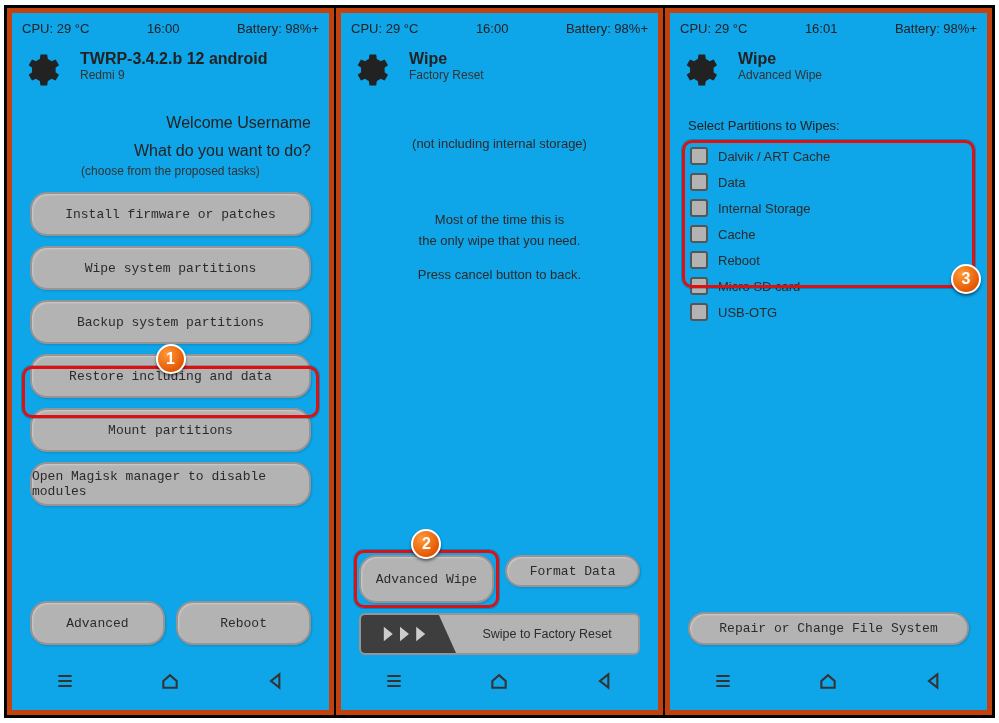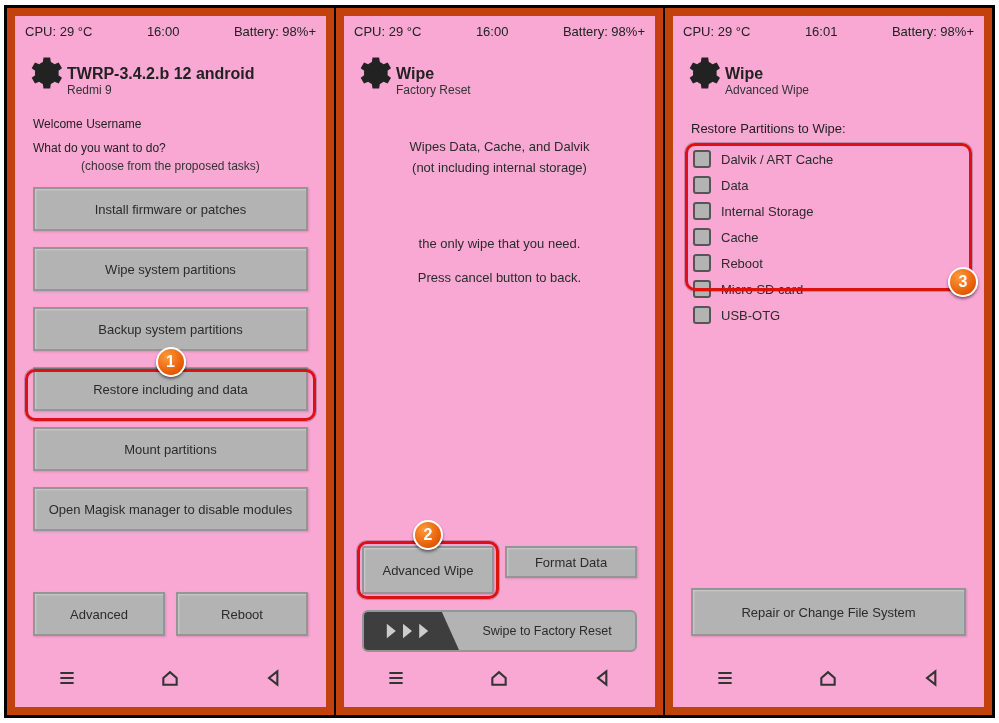--- a/index.html
+++ b/index.html
@@ -12,56 +12,57 @@
   }
   .triptych {
     display: flex;
     gap: 2px;
     border: 3px solid #000;
     background: #000;
   }
   .screen {
     width: 327px;
     height: 707px;
-    background: #f9a8d4;
-    border: 8px solid #c2410c;
+    background: #0ea5e9;
+    border: 5px solid #c2410c;
     display: flex;
     flex-direction: column;
     position: relative;
   }
   .statusbar {
     display: flex;
     justify-content: space-between;
     padding: 8px 10px;
     font-size: 13px;
     color: #222;
   }
   .header {
     display: flex;
-    align-items: flex-end;
+    align-items: flex-start;
     padding: 6px 8px 2px 8px;
-    gap: 4px;
+    gap: 20px;
   }
   .gear-icon svg { width: 40px; height: 40px; }
   .header-text h1 { font-size: 16px; font-weight: 600; color: #222; }
   .header-text .sub { font-size: 12px; color: #333; }
   .content { flex: 1; display: flex; flex-direction: column; padding: 8px 18px; position: relative; }
-  .welcome { text-align: left; font-size: 12px; color: #222; margin-top: 10px; }
+  .welcome { text-align: right; font-size: 16px; color: #222; margin-top: 10px; }
   .choose { text-align: center; font-size: 12px; color: #333; margin: 4px 0 14px 0; }
   .menu-btn {
     height: 44px;
     border: 2px solid #969494;
-    border-radius: 0;
+    border-radius: 17px;
     background: #b4b3b3;
     box-shadow: inset 1px 1px 2px rgba(255,255,255,.35), 1px 1px 2px rgba(0,0,0,.15);
     display: flex; align-items: center; justify-content: center;
     font-size: 13px; color: #2b2b2b;
-    margin-bottom: 16px;
+    margin-bottom: 10px;
     position: relative;
     cursor: pointer;
+    font-family: Liberation Mono, monospace;
   }
   .menu-btn.half { width: 48%; }
   .row2 { display: flex; justify-content: space-between; margin-top: auto; margin-bottom: 0; }
   .red-callout {
     border: 3px solid #d11;
     border-radius: 10px;
     position: absolute;
     pointer-events: none;
     box-shadow: 0 0 0 1px rgba(0,0,0,.2);
   }
@@ -195,23 +196,23 @@
             <path fill="#222" d="M12 8a4 4 0 100 8 4 4 0 000-8zm9.4 4a7.7 7.7 0 00-.1-1.3l2.1-1.6-2-3.4-2.5 1a7.6 7.6 0 00-2.2-1.3l-.4-2.7h-4l-.4 2.7a7.6 7.6 0 00-2.2 1.3l-2.5-1-2 3.4 2.1 1.6a7.7 7.7 0 000 2.6l-2.1 1.6 2 3.4 2.5-1a7.6 7.6 0 002.2 1.3l.4 2.7h4l.4-2.7a7.6 7.6 0 002.2-1.3l2.5 1 2-3.4-2.1-1.6c.1-.4.1-.9.1-1.3z"></path>
           </svg>
       </span>
       <div class="header-text">
         <h1>Wipe</h1>
         <div class="sub">Factory Reset</div>
       </div>
     </div>
     <div class="content">
       <div style="height:30px"></div>
-      <div class="info-text">Wipes Data, Cache, and Dalvik</div>
       <div class="info-text">(not including internal storage)</div>
       <div style="height:55px"></div>
+      <div class="info-text">Most of the time this is</div>
       <div class="info-text">the only wipe that you need.</div>
       <div style="height:14px"></div>
       <div class="info-text">Press cancel button to back.</div>
 
       <div class="spacer"></div>
 
       <div class="row2" style="position:relative">
         <div class="menu-btn half" style="height:48px">
             <span>Advanced Wipe</span>
           </div>
@@ -256,21 +257,21 @@
             <path fill="#222" d="M12 8a4 4 0 100 8 4 4 0 000-8zm9.4 4a7.7 7.7 0 00-.1-1.3l2.1-1.6-2-3.4-2.5 1a7.6 7.6 0 00-2.2-1.3l-.4-2.7h-4l-.4 2.7a7.6 7.6 0 00-2.2 1.3l-2.5-1-2 3.4 2.1 1.6a7.7 7.7 0 000 2.6l-2.1 1.6 2 3.4 2.5-1a7.6 7.6 0 002.2 1.3l.4 2.7h4l.4-2.7a7.6 7.6 0 002.2-1.3l2.5 1 2-3.4-2.1-1.6c.1-.4.1-.9.1-1.3z"></path>
           </svg>
       </span>
       <div class="header-text">
         <h1>Wipe</h1>
         <div class="sub">Advanced Wipe</div>
       </div>
     </div>
     <div class="content">
       <div class="partitions" style="position:relative">
-        <div class="part-label">Restore Partitions to Wipe:</div>
+        <div class="part-label">Select Partitions to Wipes:</div>
         <div class="chk-row">
             <div class="chk"></div>
             <span>Dalvik / ART Cache</span>
           </div>
         <div class="chk-row">
             <div class="chk"></div>
             <span>Data</span>
           </div>
         <div class="chk-row">
             <div class="chk"></div>
@@ -292,21 +293,21 @@
             <div class="chk"></div>
             <span>USB-OTG</span>
           </div>
 
         <div class="red-callout" style="top:28px;left:-6px;right:-6px;height:148px;"></div>
         <div class="num-badge" style="top:152px;right:-12px;">3</div>
       </div>
 
       <div class="spacer"></div>
 
-      <div class="menu-btn" style="height:48px">
+      <div class="menu-btn" style="height:33px">
           <span>Repair or Change File System</span>
         </div>
     </div>
     <div class="navbar">
       <span><svg viewBox="0 0 24 24">
             <path fill="none" stroke="#333" stroke-width="2.5" d="M4 6h16M4 12h16M4 18h16"></path>
           </svg></span>
       <span><svg viewBox="0 0 24 24">
             <path fill="none" stroke="#333" stroke-width="2.5" d="M4 12l8-7 8 7v8H4z"></path>
           </svg></span>

